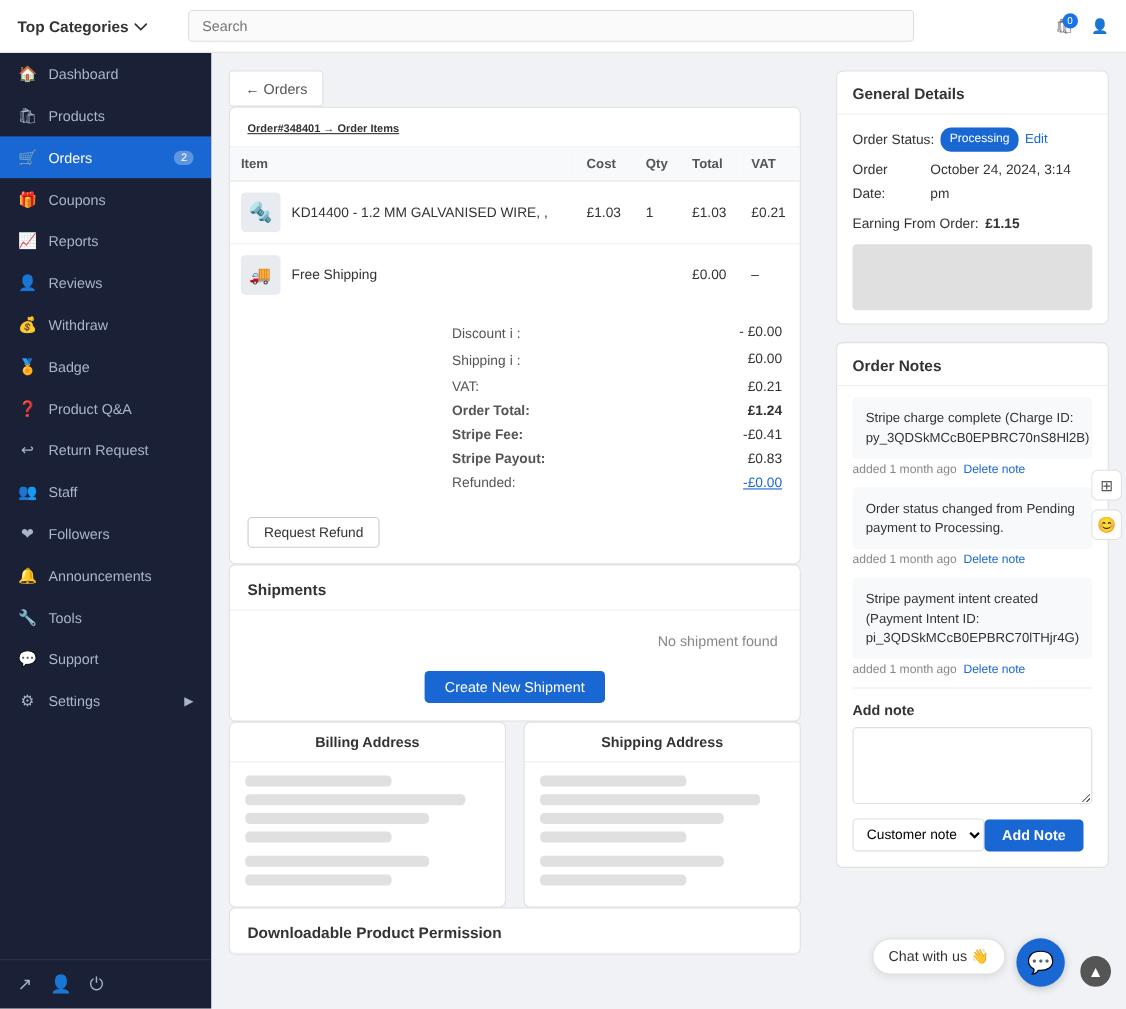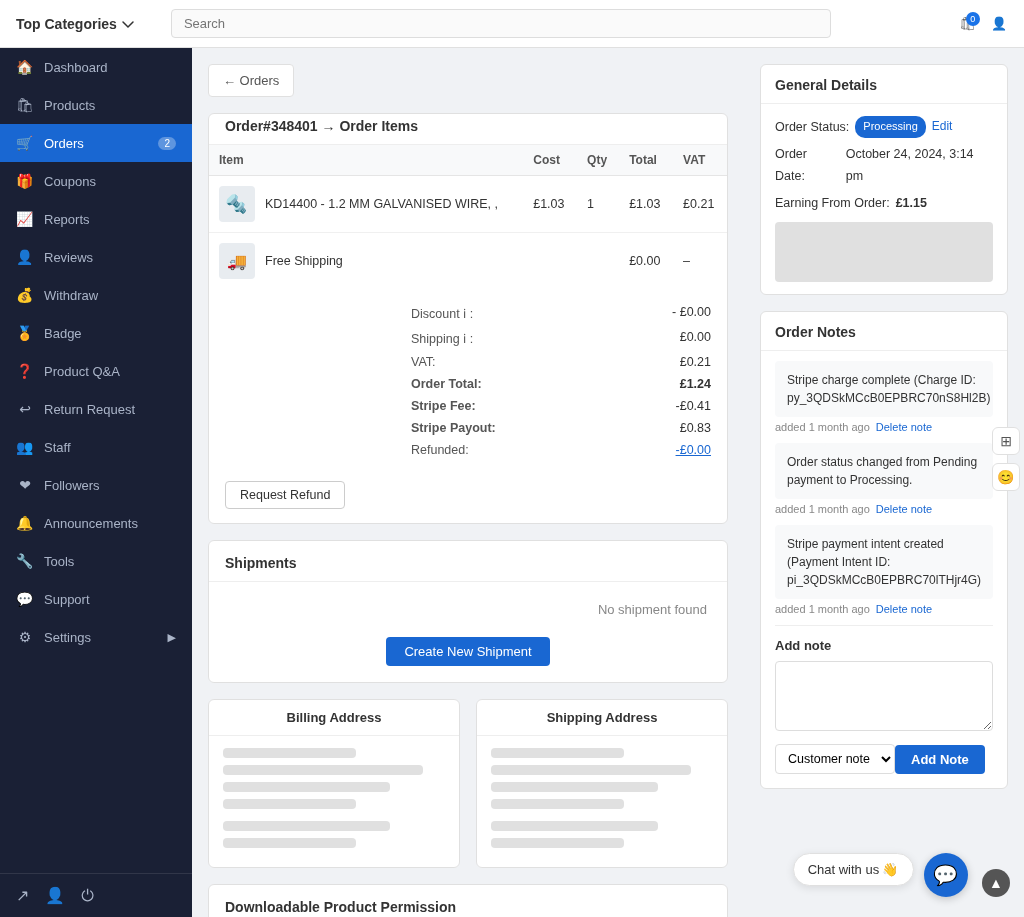--- a/index.html
+++ b/index.html
@@ -24,31 +24,31 @@
     .sidebar-item.active { background: #1967d2; color: #fff; }
     .sidebar-item .icon { width: 18px; height: 18px; display: flex; align-items: center; justify-content: center; flex-shrink: 0; font-size: 14px; }
     .sidebar-item .label { font-size: 13px; }
     .sidebar-item .count { margin-left: auto; background: #1967d2; color: #fff; border-radius: 10px; font-size: 10px; padding: 1px 6px; }
     .sidebar-item.active .count { background: rgba(255,255,255,0.3); }
     .sidebar-bottom { margin-top: auto; display: flex; align-items: center; gap: 16px; padding: 12px 16px; border-top: 1px solid rgba(255,255,255,0.1); }
     .sidebar-bottom-icon { color: #aab4c8; cursor: pointer; font-size: 16px; }
 
     
     .main { flex: 1; display: flex; overflow: hidden; }
-    .center-panel { flex: 1; overflow-y: auto; padding: 16px; display: flex; flex-direction: column; gap: 16px; }
+    .center-panel { flex: 1; overflow-y: auto; padding: 16px; display: flex; flex-direction: column; }
     .right-panel { width: 280px; flex-shrink: 0; overflow-y: auto; padding: 16px; display: flex; flex-direction: column; gap: 16px; }
 
     
     .breadcrumb { display: flex; align-items: center; gap: 6px; font-size: 13px; color: #555; background: #fff; padding: 8px 14px; border-radius: 4px; border: 1px solid #e0e0e0; width: fit-content; }
 
     
     .card { background: #fff; border: 1px solid #e0e0e0; border-radius: 6px; padding: 0; }
 
     
-    .order-title { font-size: 14px; font-weight: 600; padding: 4px 16px 10px; border-bottom: 1px solid #eee; }
+    .order-title { font-size: 10px; font-weight: 600; padding: 14px 16px 10px; border-bottom: 1px solid #eee; text-decoration: underline; }
     table { width: 100%; border-collapse: collapse; }
     thead th { background: #f8f9fa; font-size: 12px; font-weight: 600; color: #555; padding: 8px 10px; text-align: left; border-bottom: 1px solid #e5e5e5; }
     tbody td { padding: 10px 10px; border-bottom: 1px solid #f0f0f0; font-size: 12.5px; vertical-align: middle; }
     tbody tr:last-child td { border-bottom: none; }
     .product-img { width: 36px; height: 36px; background: #e8ecf0; border-radius: 4px; display: flex; align-items: center; justify-content: center; color: #888; font-size: 18px; }
     .shipping-icon { width: 36px; height: 36px; background: #e8ecf0; border-radius: 4px; display: flex; align-items: center; justify-content: center; color: #666; font-size: 16px; }
 
     
     .summary-section { padding: 12px 16px; display: flex; justify-content: flex-end; }
     .summary-table { width: 300px; }

